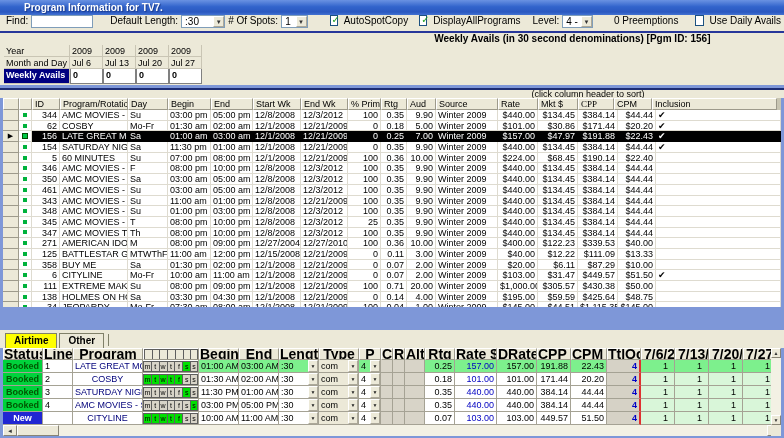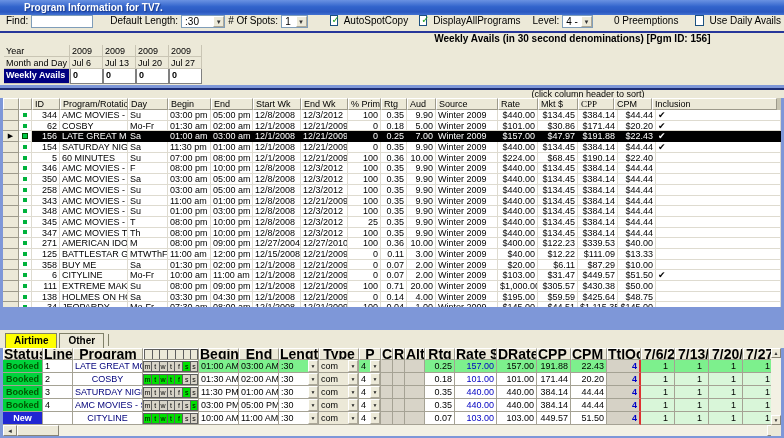--- a/index.html
+++ b/index.html
@@ -371,21 +371,21 @@
           <div class="m-cell r" style="width: 40px;">$134.45</div>
           <div class="m-cell r" style="width: 40px;">$384.14</div>
           <div class="m-cell r" style="width: 38px;">$44.44</div>
           <div class="m-cell" style="width: 125px;"></div>
         </div>
         <div class="m-row">
           <div class="m-sel"></div>
           <div class="m-ind">
             <span class="dot"></span>
           </div>
-          <div class="m-cell r" style="width: 28px;">258</div>
+          <div class="m-cell r" style="width: 28px;">461</div>
           <div class="m-cell" style="width: 68px;">AMC MOVIES - SUN</div>
           <div class="m-cell" style="width: 40px;">Su</div>
           <div class="m-cell" style="width: 43px;">03:00 am</div>
           <div class="m-cell" style="width: 42px;">05:00 am</div>
           <div class="m-cell" style="width: 48px;">12/8/2008</div>
           <div class="m-cell" style="width: 47px;">12/3/2012</div>
           <div class="m-cell r" style="width: 33px;">100</div>
           <div class="m-cell r" style="width: 26px;">0.35</div>
           <div class="m-cell r" style="width: 29px;">9.90</div>
           <div class="m-cell" style="width: 62px;">Winter 2009</div>

